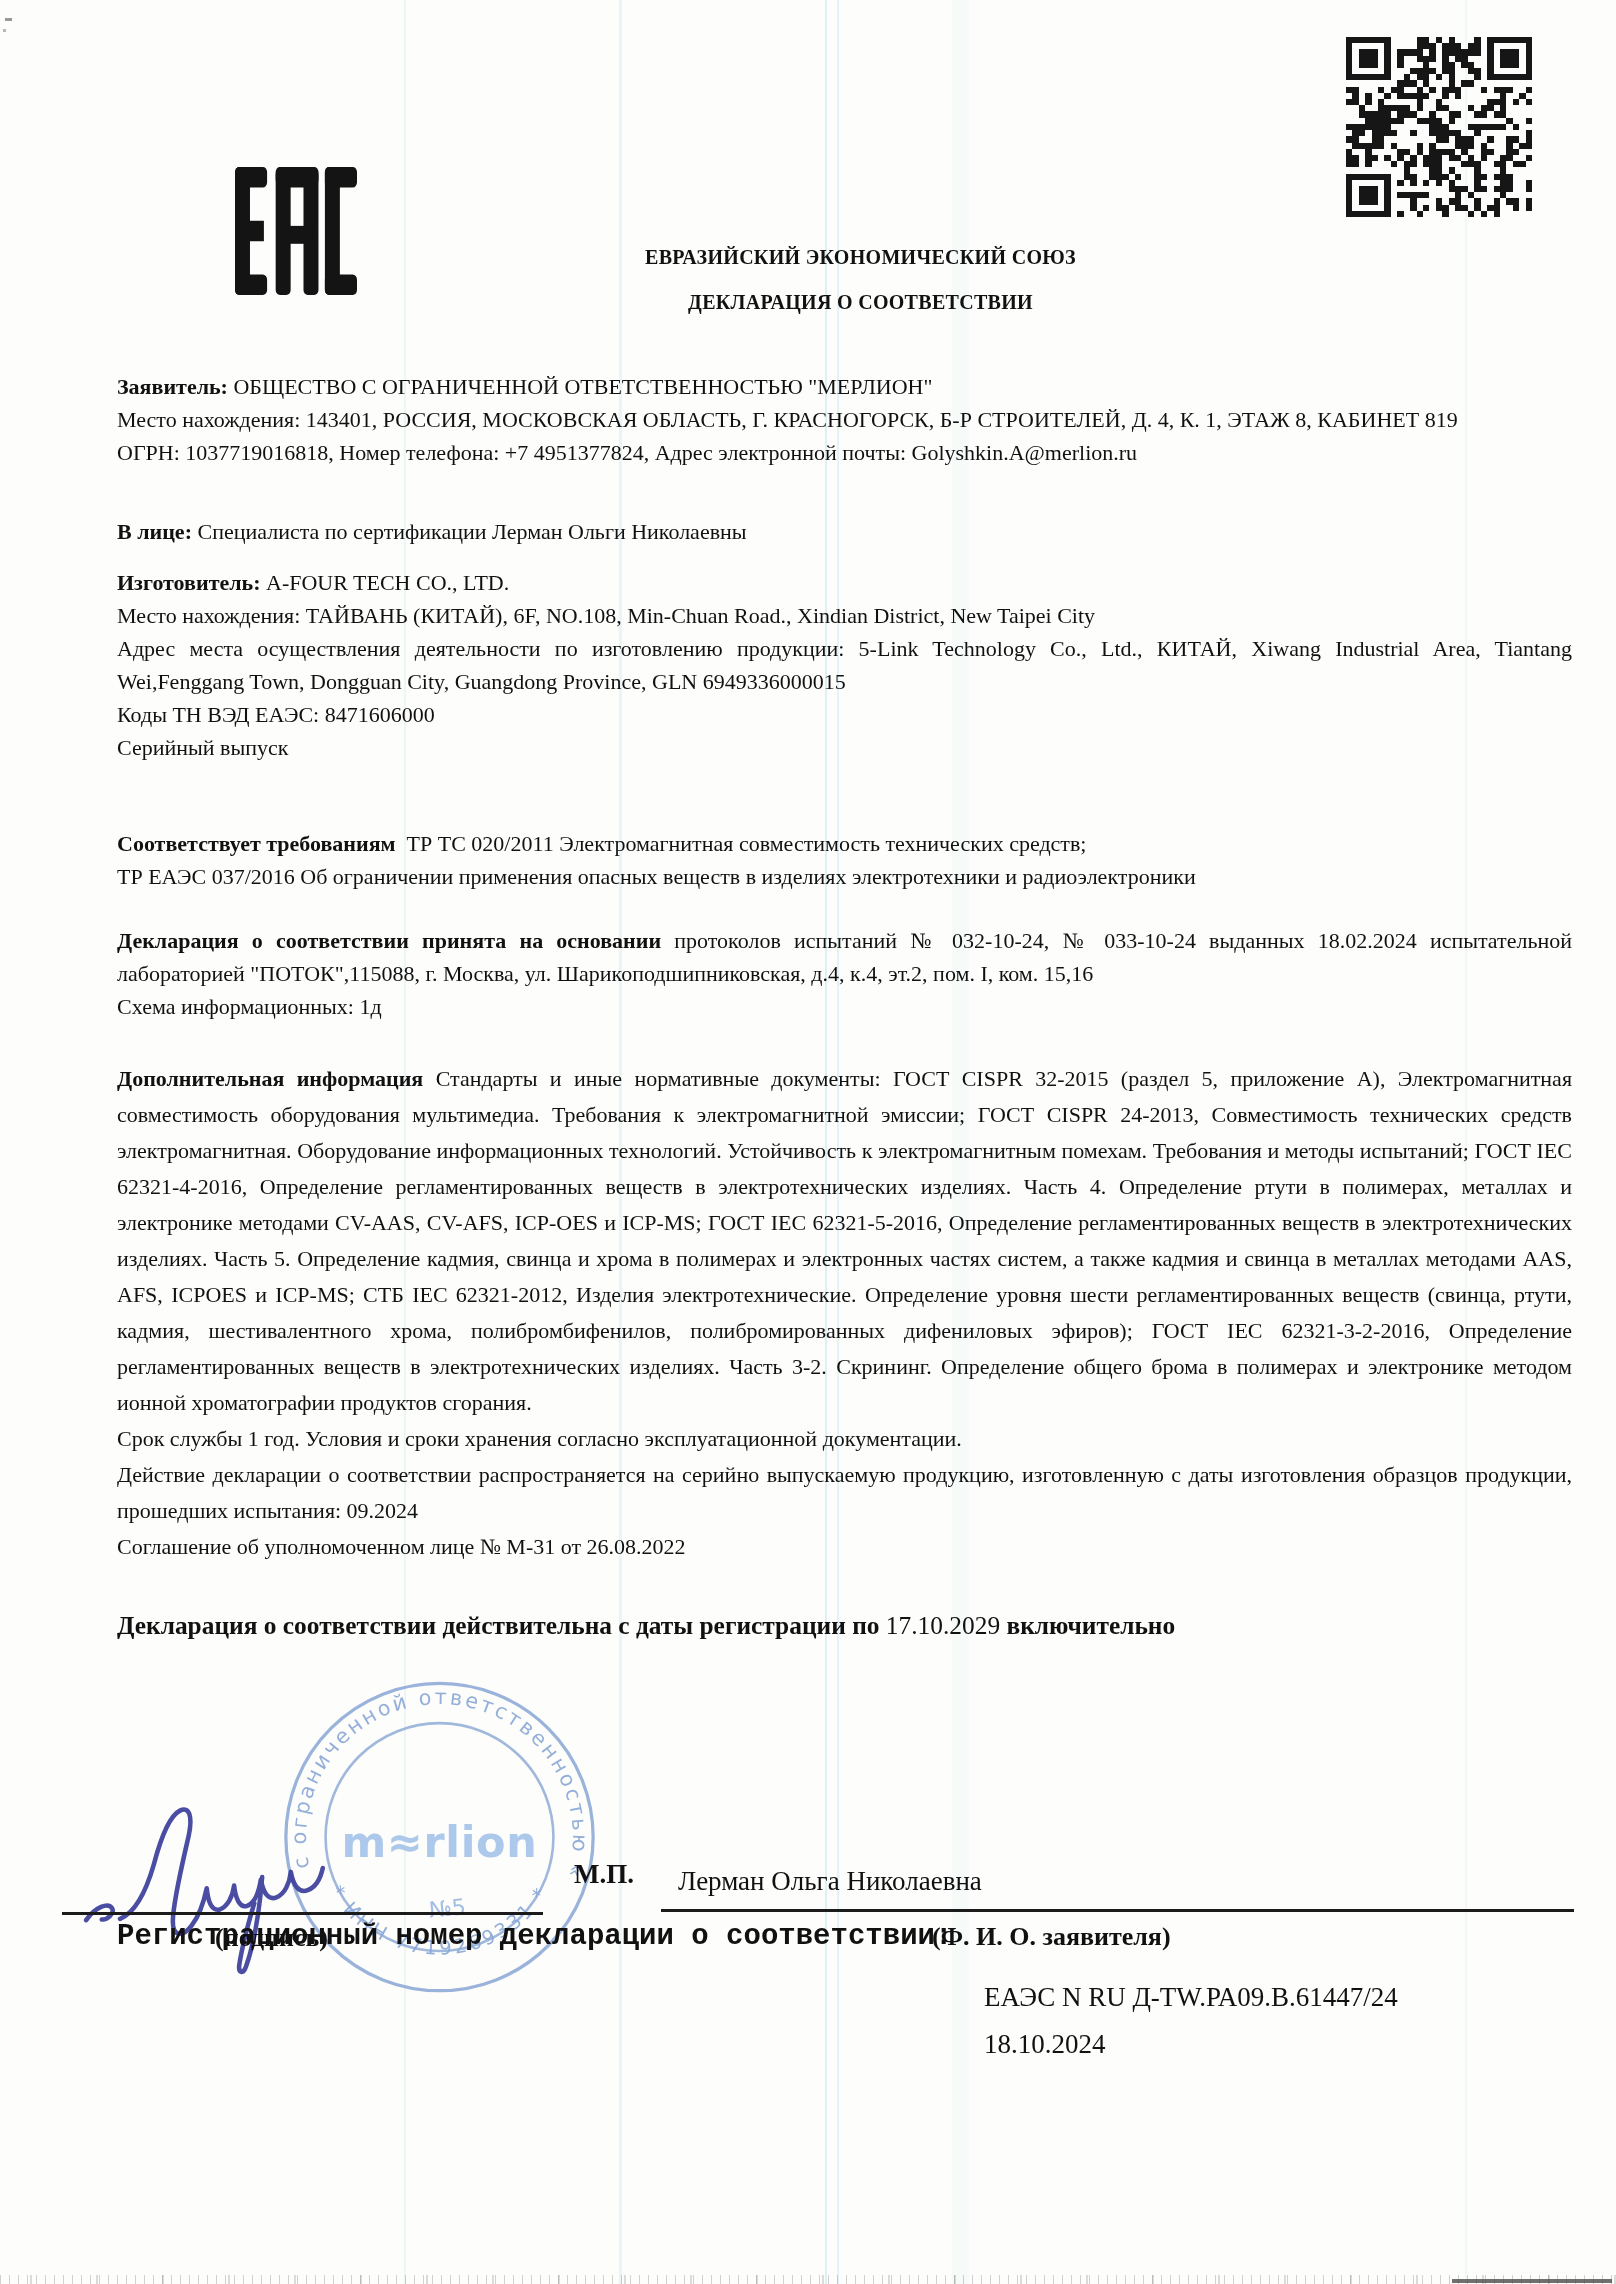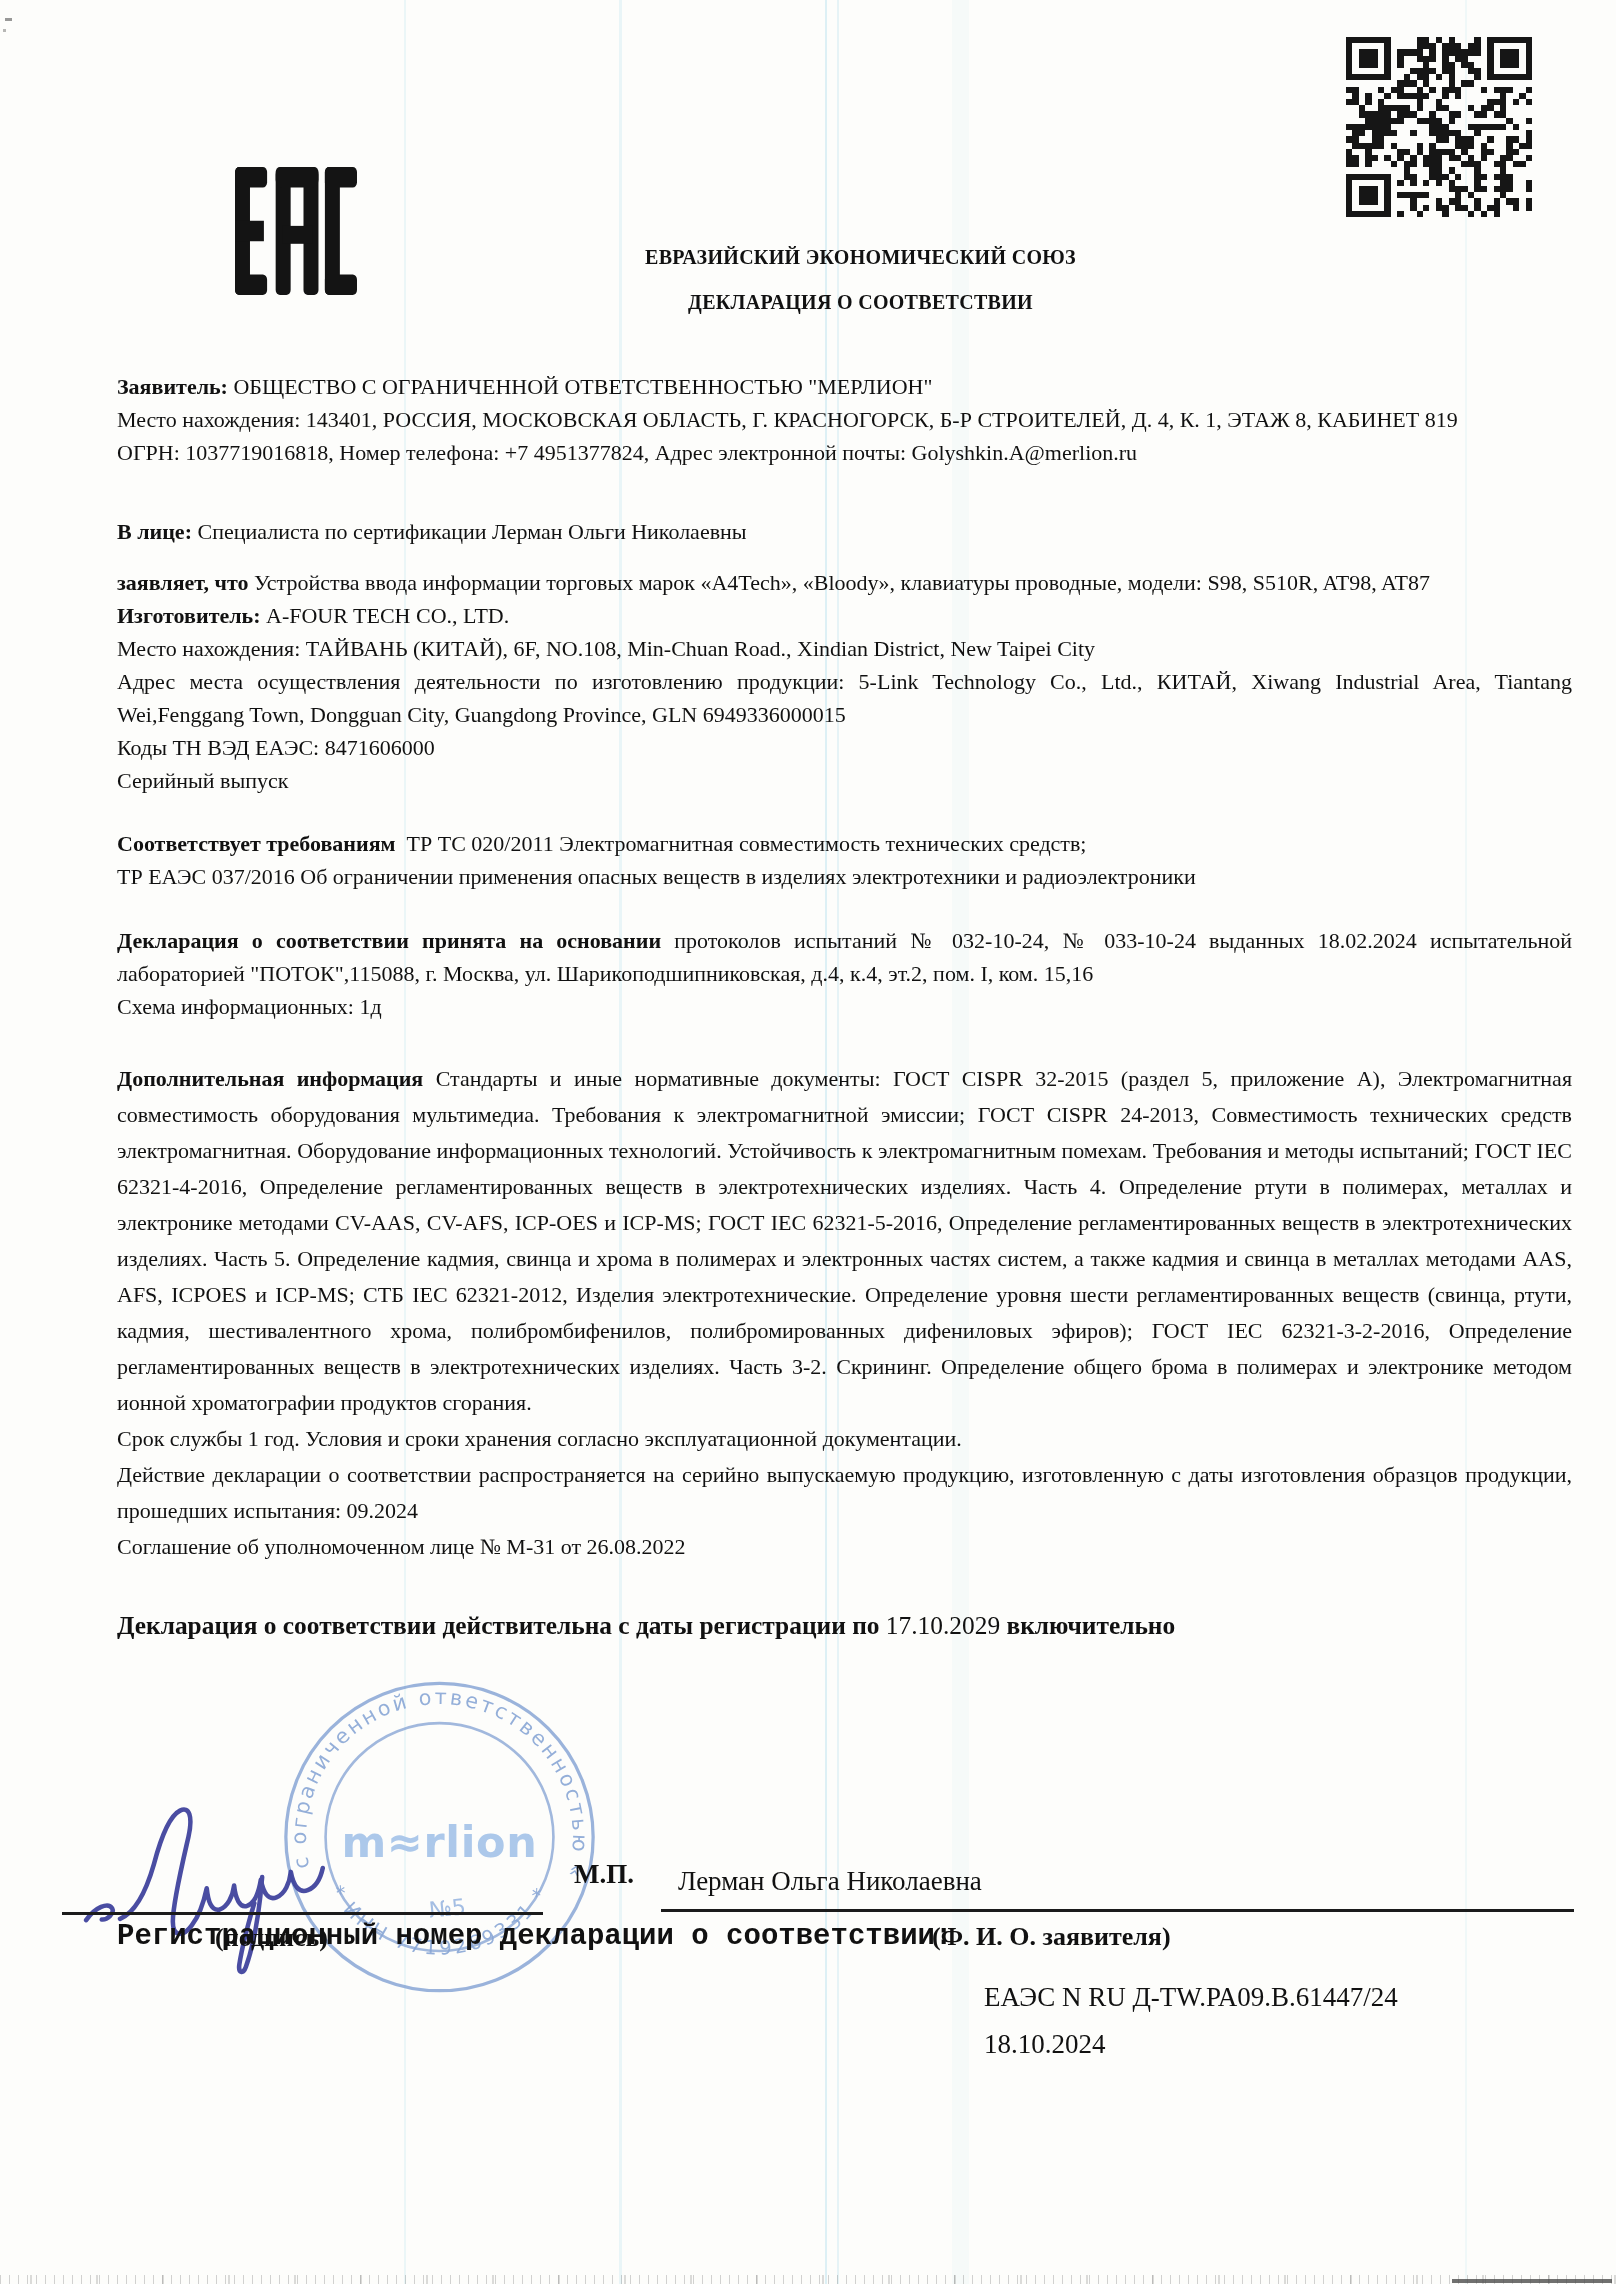--- a/index.html
+++ b/index.html
@@ -419,21 +419,20 @@
     <p><b>Заявитель:</b> <span>ОБЩЕСТВО С ОГРАНИЧЕННОЙ ОТВЕТСТВЕННОСТЬЮ "МЕРЛИОН"</span></p>
     <p>Место нахождения: 143401, РОССИЯ, МОСКОВСКАЯ ОБЛАСТЬ, Г. КРАСНОГОРСК, Б-Р СТРОИТЕЛЕЙ, Д. 4, К. 1, ЭТАЖ 8, КАБИНЕТ 819</p>
     <p>ОГРН: 1037719016818, Номер телефона: +7 4951377824, Адрес электронной почты: Golyshkin.A@merlion.ru</p>
   </div>
 
   <div class="para" style="top:515px;">
     <p><b>В лице:</b> <span>Специалиста по сертификации Лерман Ольги Николаевны</span></p>
   </div>
 
   <div class="para" style="top:566px;">
-    <p><b>заявляет, что</b> <span>Устройства ввода информации торговых марок «A4Tech», «Bloody», клавиатуры проводные, модели: S98, S510R, AT98, AT87</span></p>
     <p><b>Изготовитель:</b> <span>A-FOUR TECH CO., LTD.</span></p>
     <p>Место нахождения: ТАЙВАНЬ (КИТАЙ), 6F, NO.108,  Min-Chuan Road., Xindian District, New Taipei City</p>
     <p>Адрес места осуществления деятельности по изготовлению продукции: 5-Link Technology Co., Ltd., КИТАЙ, Xiwang Industrial Area, Tiantang Wei,Fenggang Town, Dongguan City, Guangdong Province, GLN 6949336000015</p>
     <p>Коды ТН ВЭД ЕАЭС: 8471606000</p>
     <p>Серийный выпуск</p>
   </div>
 
   <div class="para" style="top:827px;">
     <p><b>Соответствует требованиям</b>&nbsp; <span>ТР ТС 020/2011 Электромагнитная совместимость технических средств;</span><br>
     <span>ТР ЕАЭС 037/2016 Об ограничении применения опасных веществ в изделиях электротехники и радиоэлектроники</span></p>

